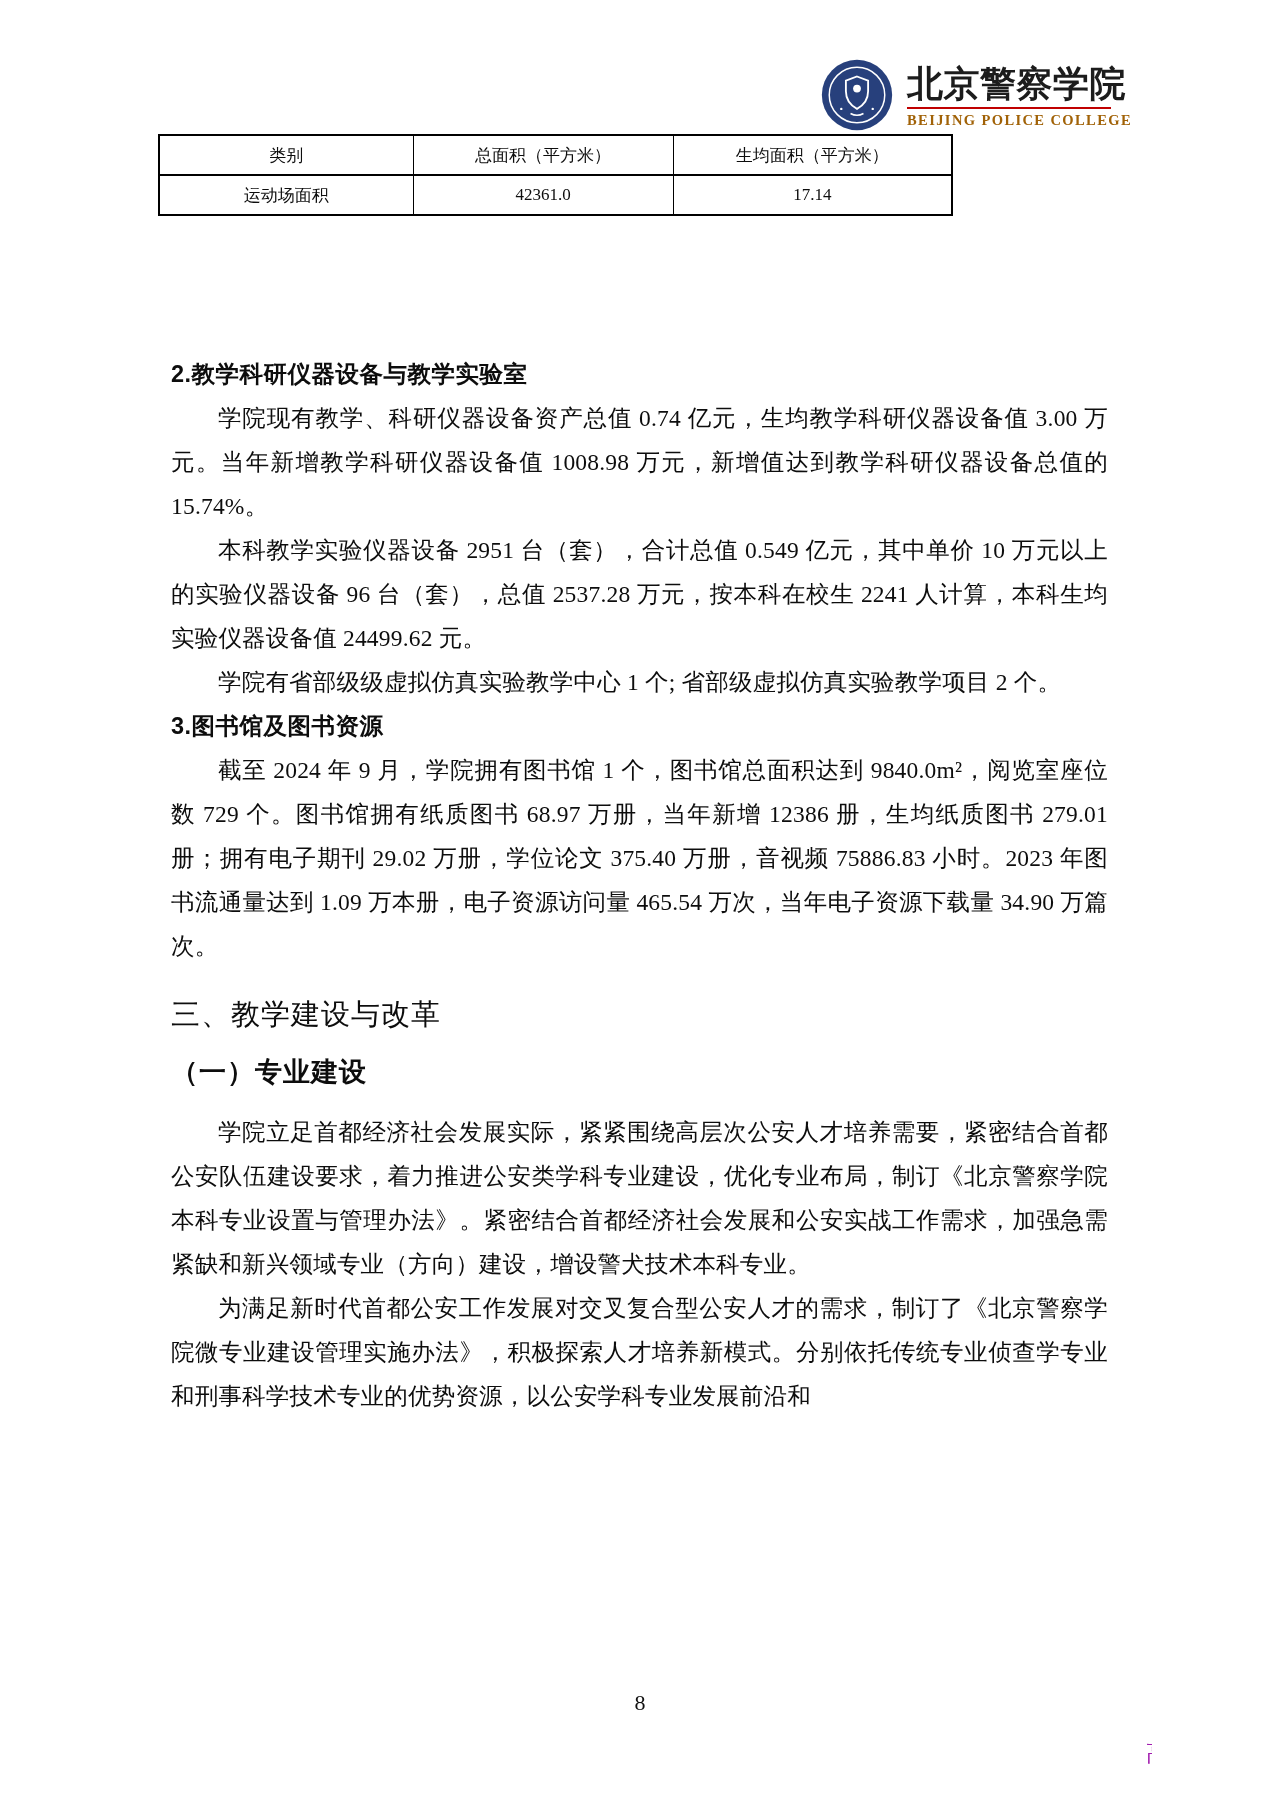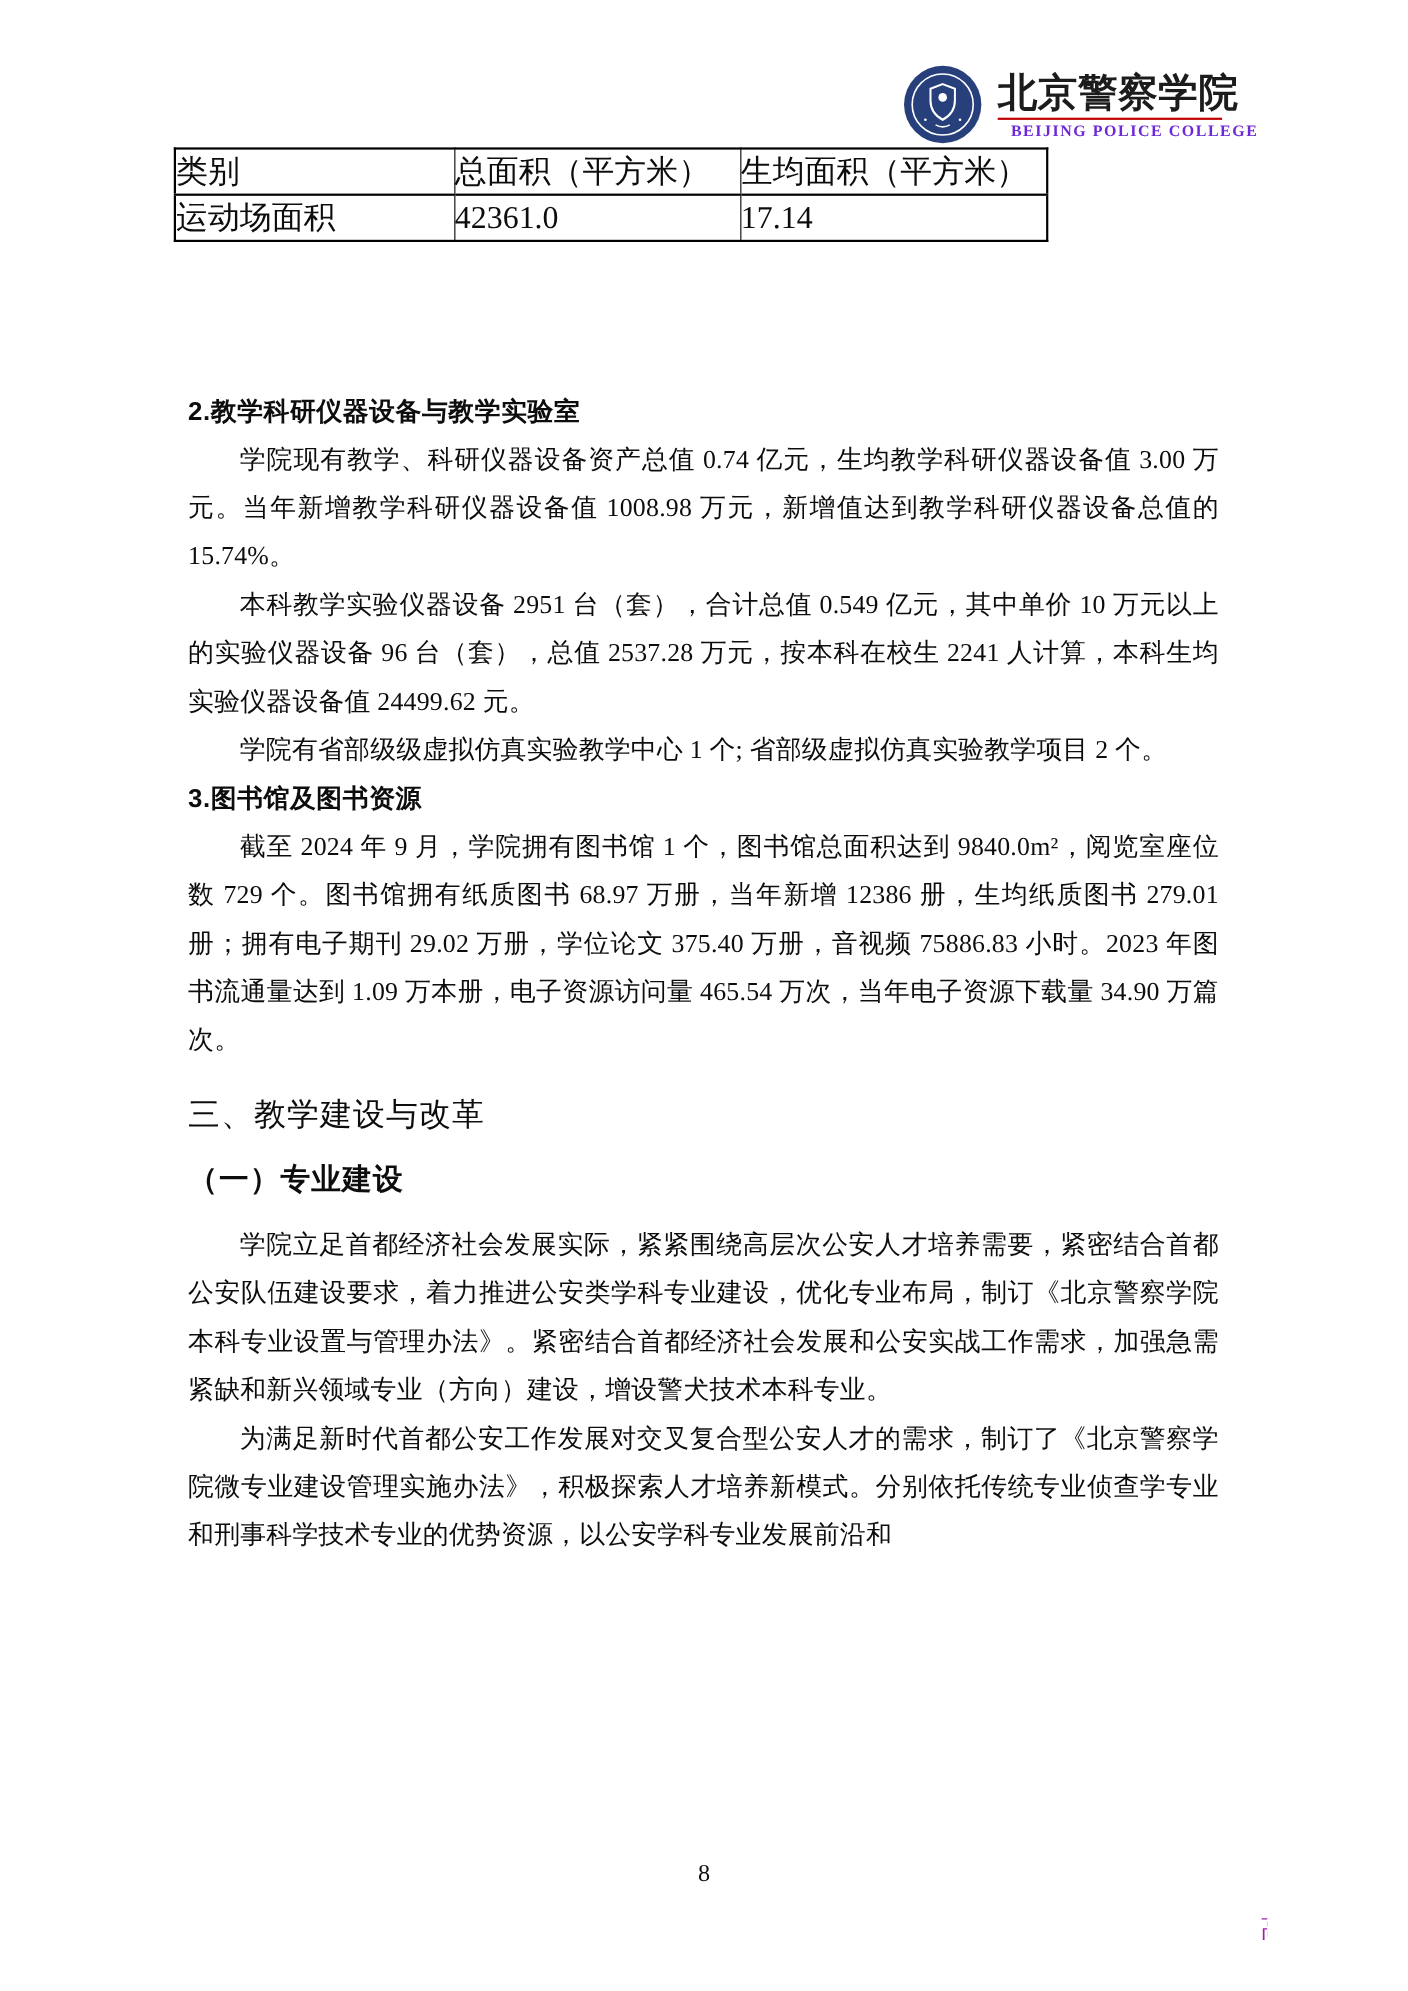--- a/index.html
+++ b/index.html
@@ -29,36 +29,35 @@
     font-weight: bold;
     letter-spacing: 0.5px;
     color: #1c1c1c;
     white-space: nowrap;
     line-height: 42px;
   }
   .logo-rule { height: 2.5px; background: #c00000; margin: 2px 0 3px; width: 204px; }
   .logo-en {
     font-size: 14.5px;
     font-weight: bold;
-    color: #6d28d9;
+    color: #a16207;
     letter-spacing: 1.4px;
     white-space: nowrap;
-    margin-left: 12px;
   }
 
   
   table.area-table {
     position: absolute;
     left: 158px;
     top: 134px;
     width: 793px;
     border-collapse: collapse;
     table-layout: fixed;
-    font-size: 29px;
-    text-align: left;
+    font-size: 17px;
+    text-align: center;
     border: 2px solid #000;
   }
   .area-table th, .area-table td {
     border: 1.5px solid #000;
     height: 38px;
     padding: 0;
     font-weight: normal;
     vertical-align: middle;
   }
   .area-table thead th { border-bottom: 2.5px solid #000; }

